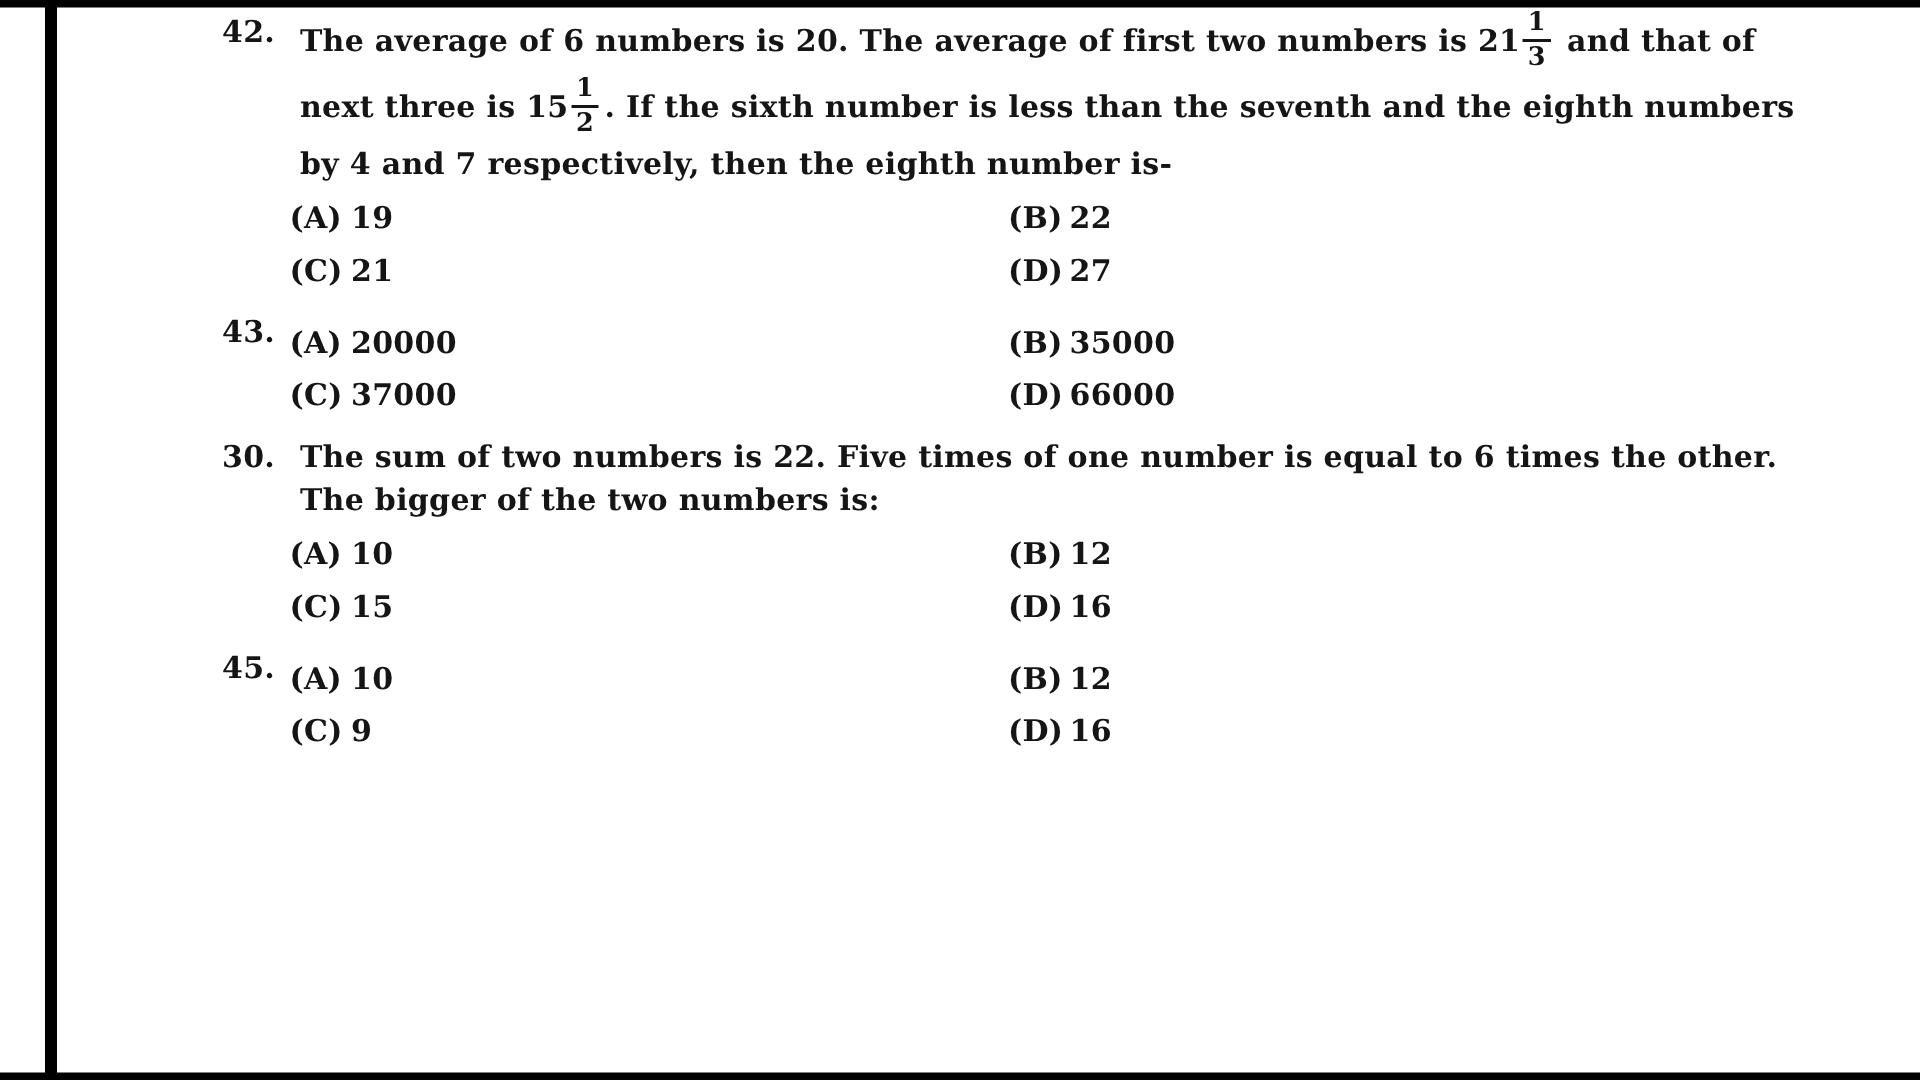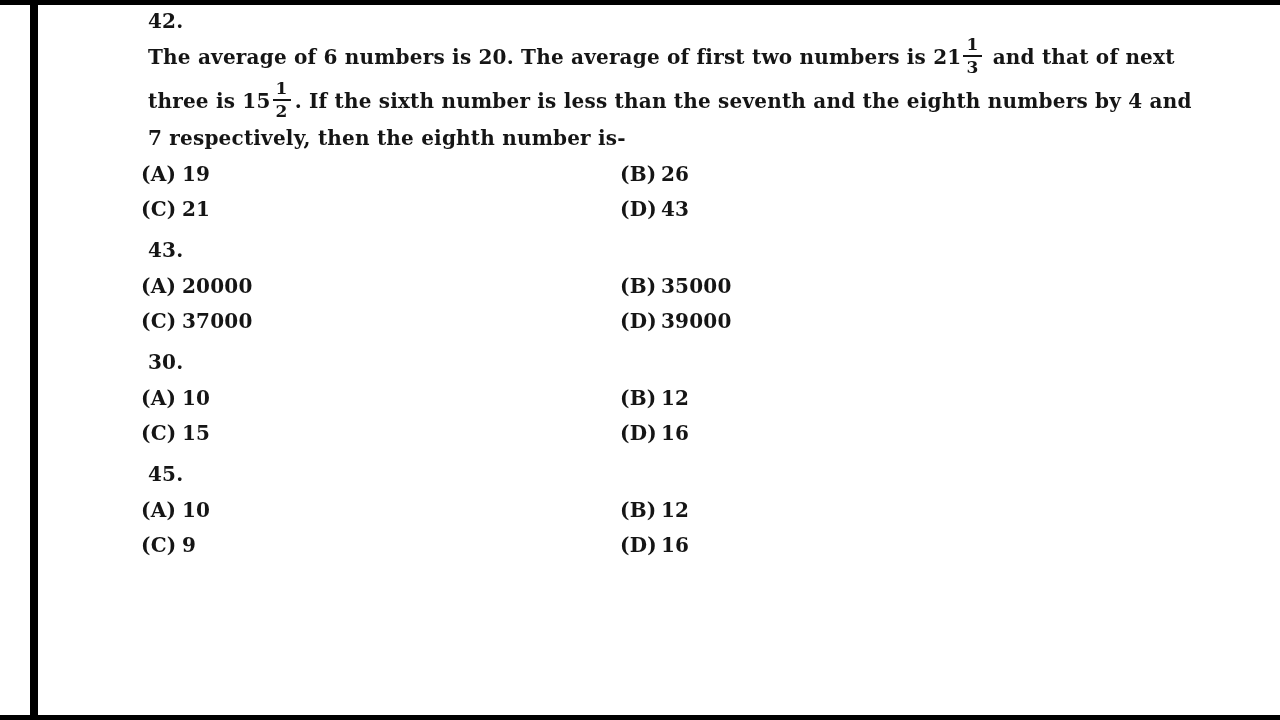--- a/index.html
+++ b/index.html
@@ -29,21 +29,20 @@
   }
   .content {
     padding: 7px 78px 0 148px;
   }
   .question {
     display: flex;
     margin-bottom: 12px;
     font-size: 20px;
     font-weight: bold;
     letter-spacing: 0.2px;
-    flex-direction: column;
   }
   .q-num {
     width: 52px;
     flex-shrink: 0;
     line-height: 29px;
   }
   .q-body { flex: 1; }
   .q-text { line-height: 29px; }
   .frac-group { white-space: nowrap; }
   .frac {
@@ -91,29 +90,29 @@
         <span>and that of next three is</span>
         <span class="frac-group"><span>15</span><span class="frac"><span class="num">1</span><span class="den">2</span></span></span><span>. If the sixth number is less than the seventh and the eighth numbers by 4 and 7 respectively, then the eighth number is-</span>
       </div>
       <div class="options">
         <div class="option">
           <span class="opt-label">(A)</span>
           <span class="opt-value">19</span>
         </div>
         <div class="option">
           <span class="opt-label">(B)</span>
-          <span class="opt-value">26</span>
+          <span class="opt-value">22</span>
         </div>
         <div class="option">
           <span class="opt-label">(C)</span>
           <span class="opt-value">21</span>
         </div>
         <div class="option">
           <span class="opt-label">(D)</span>
-          <span class="opt-value">43</span>
+          <span class="opt-value">27</span>
         </div>
       </div>
     </div>
   </div>
 
   <div class="question">
     <div class="q-num">43.</div>
     <div class="q-body">
       <div class="options">
         <div class="option">
@@ -123,29 +122,30 @@
         <div class="option">
           <span class="opt-label">(B)</span>
           <span class="opt-value">35000</span>
         </div>
         <div class="option">
           <span class="opt-label">(C)</span>
           <span class="opt-value">37000</span>
         </div>
         <div class="option">
           <span class="opt-label">(D)</span>
-          <span class="opt-value">39000</span>
+          <span class="opt-value">66000</span>
         </div>
       </div>
     </div>
   </div>
 
   <div class="question">
     <div class="q-num">30.</div>
     <div class="q-body">
+      <div class="q-text">The sum of two numbers is 22. Five times of one number is equal to 6 times the other. The bigger of the two numbers is:</div>
       <div class="options">
         <div class="option">
           <span class="opt-label">(A)</span>
           <span class="opt-value">10</span>
         </div>
         <div class="option">
           <span class="opt-label">(B)</span>
           <span class="opt-value">12</span>
         </div>
         <div class="option">

